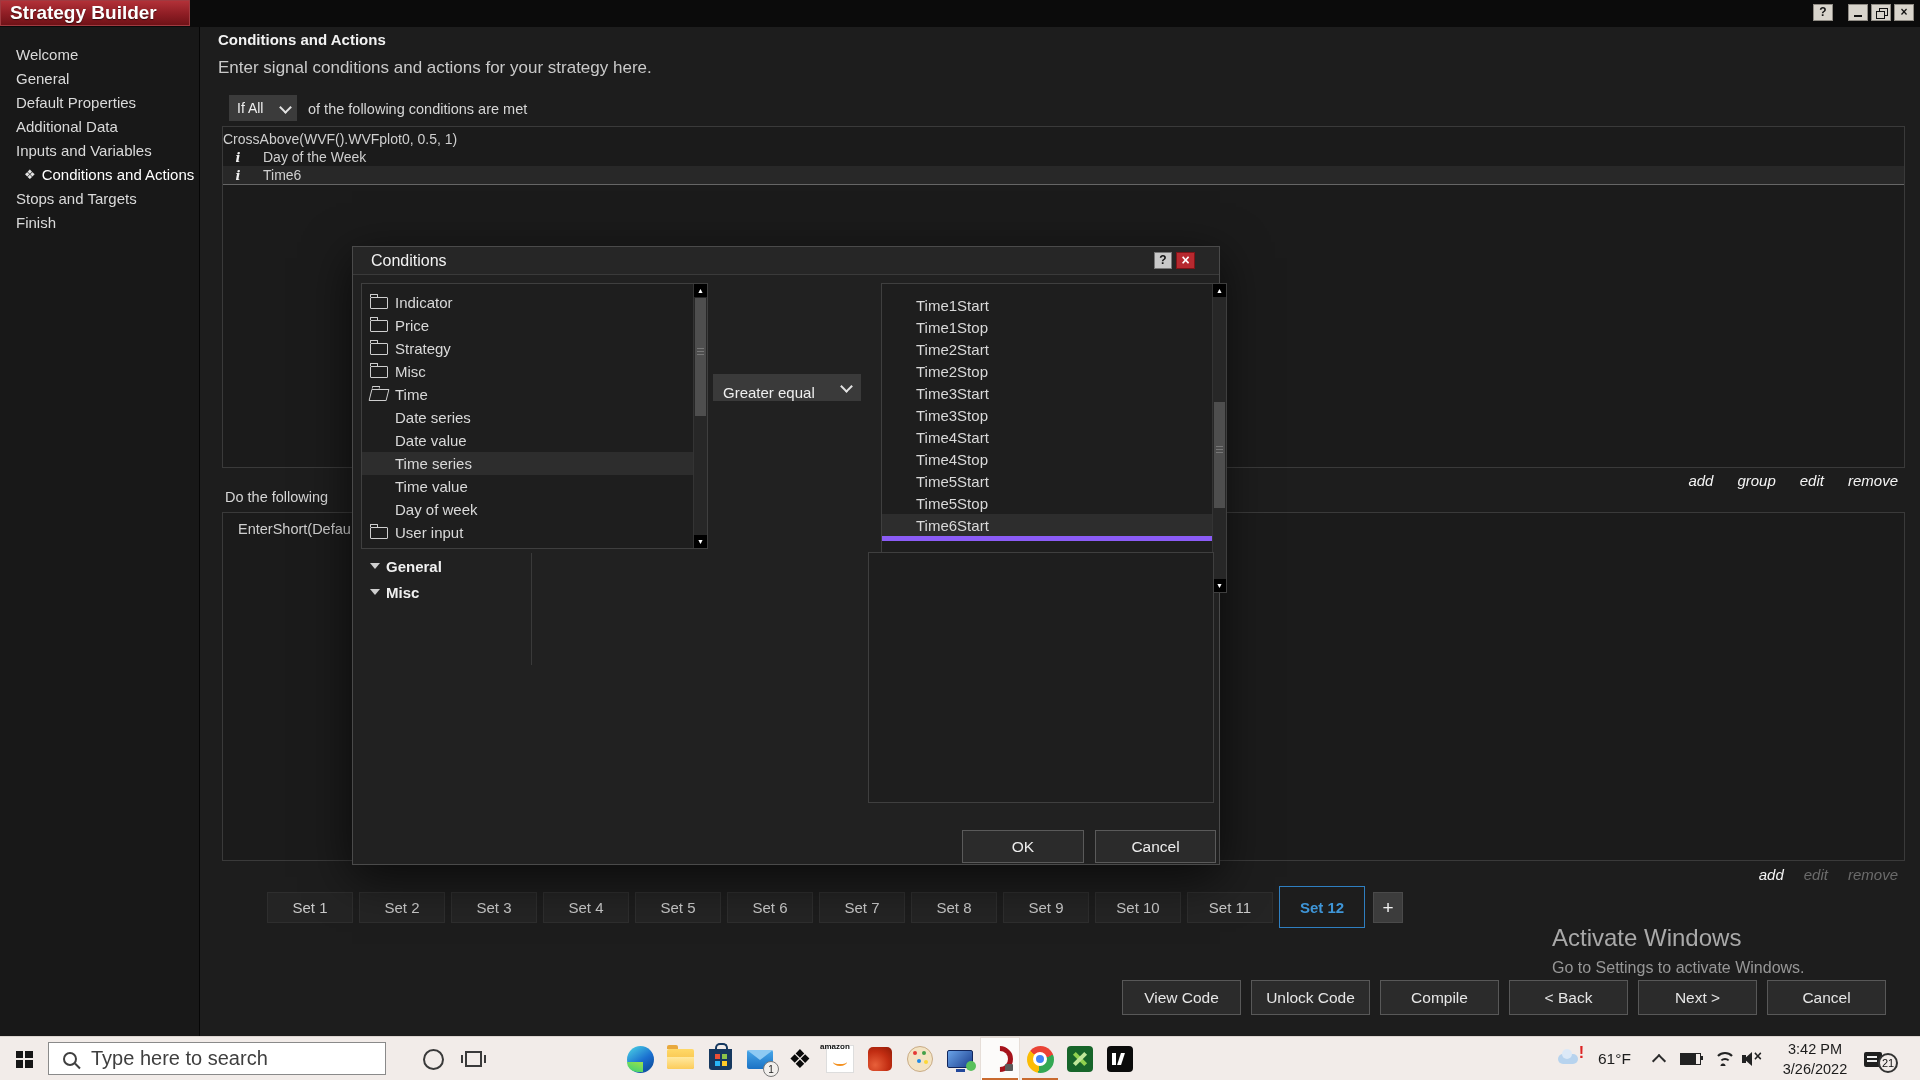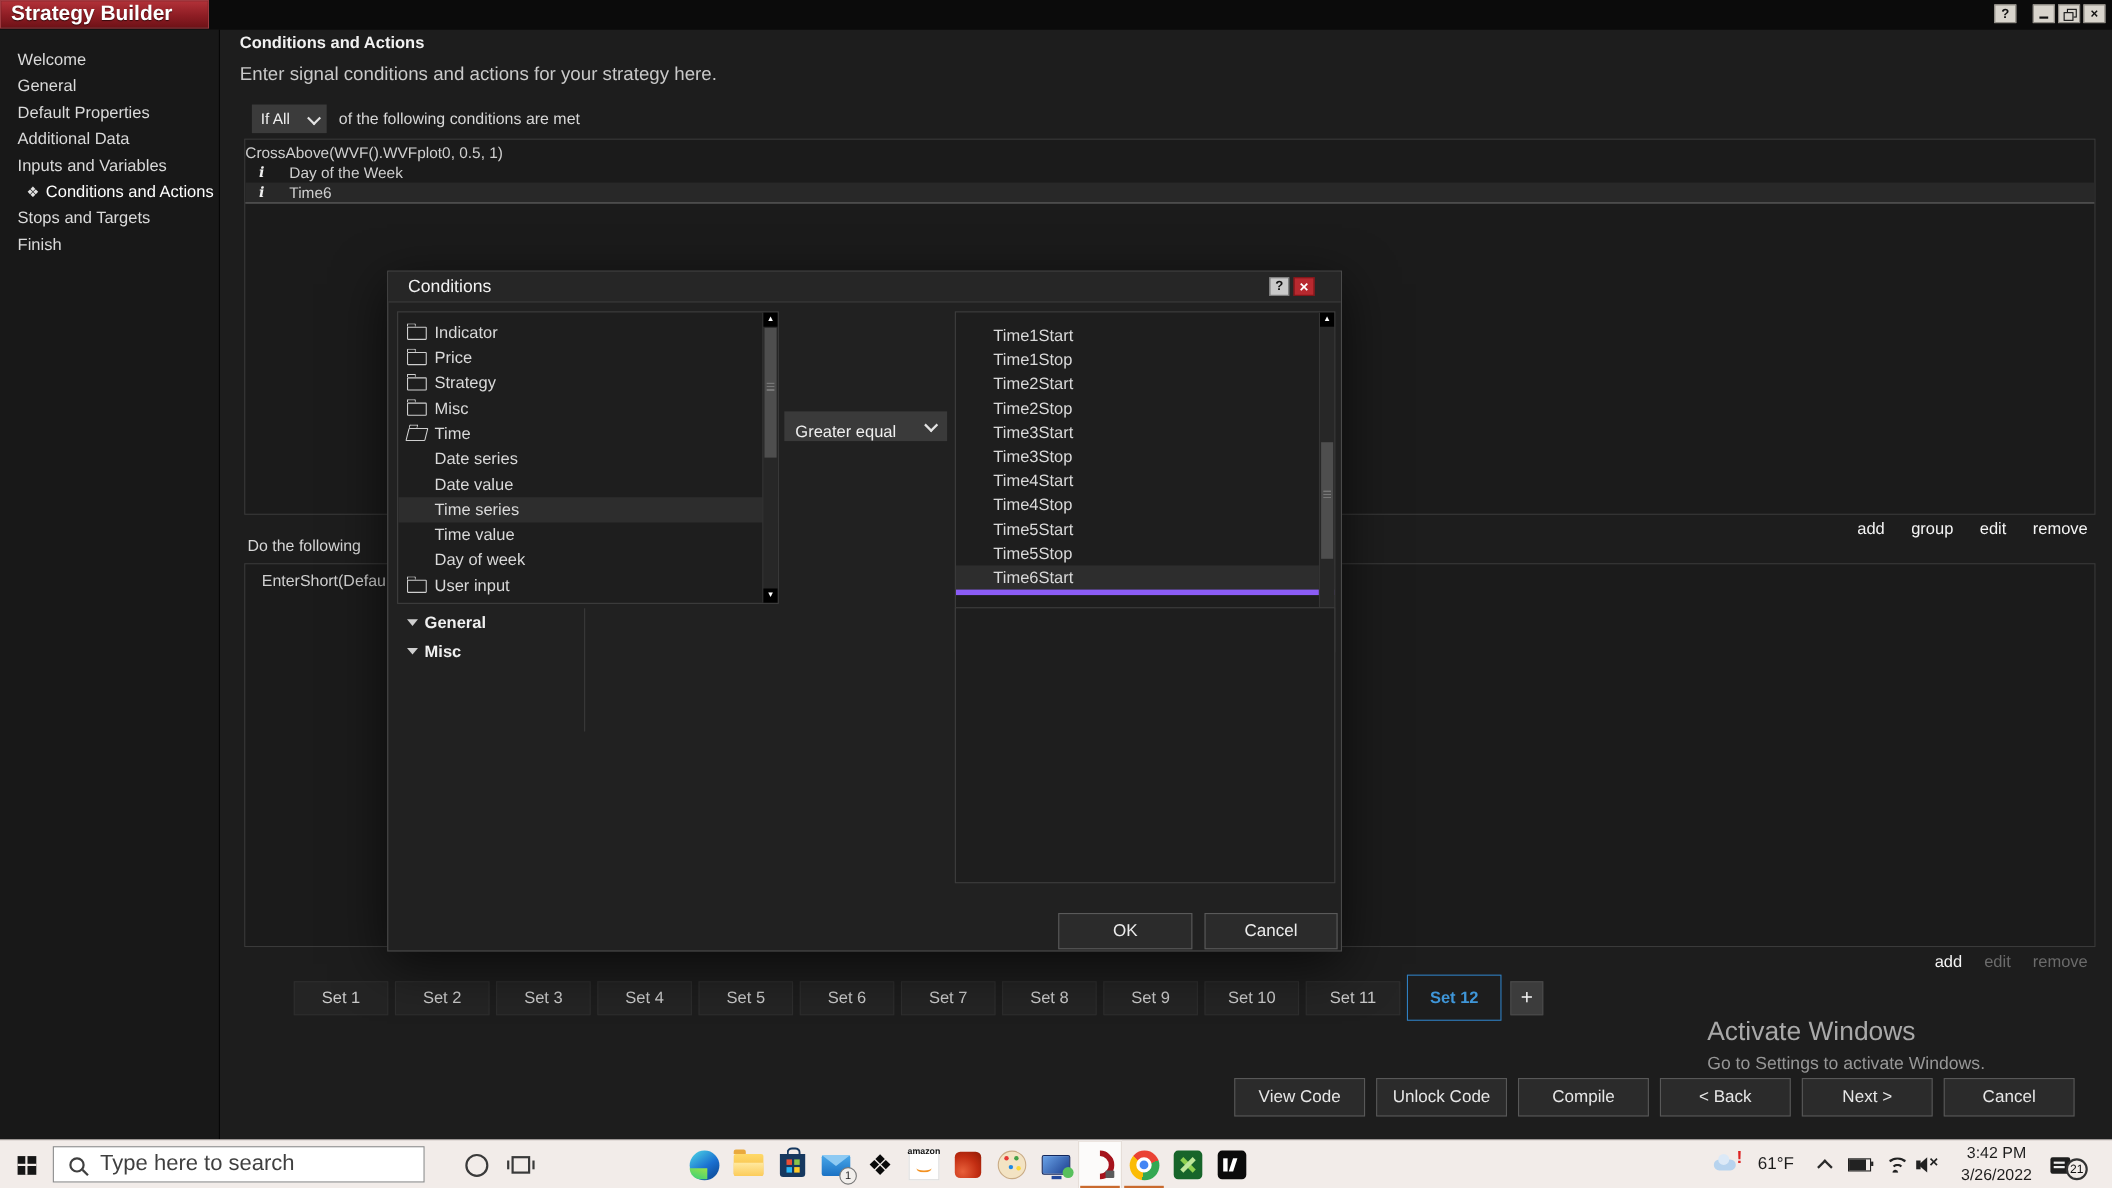--- a/index.html
+++ b/index.html
@@ -34,21 +34,21 @@
   .match-dd .chev{position:absolute;right:7px;top:8px}
   .chev{width:7px;height:7px;border-right:2px solid #e3e3e3;border-bottom:2px solid #e3e3e3;transform:rotate(45deg);display:inline-block}
   .match-suffix{position:absolute;left:308px;top:101px;font-size:14.5px;color:#d6d6d6}
   
   .cond-box{position:absolute;left:222px;top:126px;width:1683px;height:342px;background:#1b1b1b;
        border:1px solid #3a3a3a;box-sizing:border-box;padding-top:3px}
   .cond-row{height:18px;display:flex;align-items:center;font-size:14px;color:#cfcfcf}
   .cond-row .info{width:14px;margin-left:8px;margin-right:18px;text-align:center;
        font-family:"DejaVu Serif",serif;font-style:italic;font-weight:bold;font-size:13px;color:#f0f0f0}
   .cond-row.selected{background:#282828;border-bottom:1px solid #666}
-  .links{position:absolute;right:22px;display:flex;gap:24px;font-size:15px;color:#cfcfcf}
+  .links{position:absolute;right:22px;display:flex;gap:24px;font-style:italic;font-size:15px;color:#cfcfcf}
   .cond-links{top:472px}
   .act-links{top:866px;gap:20px}
   .links .enabled{color:#f5f5f5}
   .links .disabled{color:#6b6b6b}
   .do-label{position:absolute;left:225px;top:489px;font-size:14.5px;color:#d6d6d6}
   .act-box{position:absolute;left:222px;top:512px;width:1683px;height:349px;background:#1b1b1b;
        border:1px solid #3a3a3a;box-sizing:border-box;padding-top:6px}
   .act-row{height:20px;display:flex;align-items:center;font-size:14.5px;color:#cfcfcf;padding-left:15px}
   
   .tabs{position:absolute;left:267px;top:892px;display:flex;gap:6px;align-items:flex-start}
@@ -75,21 +75,21 @@
   .dlg-close{position:absolute;right:24px;top:5px;width:19px;height:17px;background:#b7292f;border:1px solid #7e1418;
        color:#fff;font-weight:bold;font-size:14px;text-align:center;line-height:14px;box-sizing:border-box}
   .listbox{position:absolute;background:#1e1e1e;border:1px solid #3f3f3f;box-sizing:border-box;overflow:hidden}
   .tree-box{left:8px;top:36px;width:347px;height:266px;padding-top:7px}
   .tree-row{height:23px;display:flex;align-items:center;font-size:15px;color:#d9d9d9}
   .ficon{width:16px;height:10px;border:1px solid #cfcfcf;border-radius:1px;margin-left:8px;margin-right:7px;position:relative;flex:none}
   .ficon::before{content:"";position:absolute;left:-1px;top:-4px;width:6px;height:2px;border:1px solid #cfcfcf;border-bottom:none;border-radius:1px 1px 0 0}
   .tree-row.leaf .ficon{visibility:hidden}
   .tree-row.open .ficon{transform:skewX(-14deg)}
   .tree-row.selected{background:#2d2d2d}
-  .val-box{left:515px;top:36px;width:346px;height:310px;padding-top:10px}
+  .val-box{left:528px;top:36px;width:346px;height:310px;padding-top:10px}
   .val-row{height:22px;display:flex;align-items:center;padding-left:34px;font-size:15px;color:#d9d9d9}
   .val-row.selected{background:#2d2d2d;border-bottom:5px solid #8b5cf6}
   
   .sbar{position:absolute;right:0;top:0;bottom:0;width:14px;background:#272727;border-left:1px solid #343434;box-sizing:border-box}
   .sb-btn{position:absolute;left:0;width:13px;height:13px;background:#000;color:#fff;font-size:7px;line-height:13px;text-align:center}
   .sb-up{top:0}.sb-down{bottom:0}
   .sb-thumb{position:absolute;left:1px;width:11px;background:#4e4e4e;
        background-image:linear-gradient(#777 1px,transparent 1px,transparent 3px,#777 3px,#777 4px,transparent 4px,transparent 6px,#777 6px,#777 7px,transparent 7px);
        background-size:7px 8px;background-position:center 45%;background-repeat:no-repeat}
   .tree-thumb{top:14px;height:118px}
@@ -146,21 +146,21 @@
   .store .app-glyph{width:23px;height:21px;background:#16385f;border-radius:0 0 3px 3px}
   .store .app-glyph::before{content:"";position:absolute;top:-6px;left:6px;width:9px;height:6px;border:2px solid #16385f;border-bottom:none;border-radius:5px 5px 0 0}
   .store .app-glyph::after{content:"";position:absolute;left:6px;top:5px;width:5px;height:5px;background:#e94f37;
        box-shadow:7px 0 0 #8bc34a,0 7px 0 #29b6f6,7px 7px 0 #ffca28}
   .mail .app-glyph{width:26px;height:19px;background:linear-gradient(180deg,#49a7e9,#1b72c4);border-radius:2px}
   .mail .app-glyph::before{content:"";position:absolute;left:0;top:0;border-left:13px solid transparent;border-right:13px solid transparent;border-top:10px solid #8ecaf3}
   .mail .badge{display:block;position:absolute;right:1px;bottom:4px;width:16px;height:16px;border-radius:50%;
        background:#f2efec;border:1px solid #777;color:#222;font-size:10px;line-height:16px;text-align:center;box-sizing:border-box}
   .tidal .app-glyph::before{content:"❖";font-size:26px;color:#0a0a0a;line-height:28px}
   .amazon .app-glyph{width:28px;height:28px;background:#fff;border:1px solid #ddd;box-sizing:border-box}
-  .amazon .icon-text{display:block;position:absolute;top:5px;left:0;right:0;text-align:center;font-size:8px;font-weight:bold;color:#111}
+  .amazon .icon-text{display:block;position:absolute;top:5px;left:0;right:0;font-size:8px;font-weight:bold;color:#111}
   .amazon .app-glyph::after{content:"";position:absolute;left:6px;bottom:6px;width:14px;height:6px;border-bottom:2px solid #f39121;border-radius:50%}
   .office .app-glyph{width:24px;height:24px;border-radius:5px;background:radial-gradient(circle at 30% 75%,#e8603a,#c22d12 55%,#8f1a05)}
   .paint .app-glyph{width:26px;height:26px;border-radius:50%;background:#f3e3c3;border:1px solid #c9ab85;box-sizing:border-box}
   .paint .app-glyph::before{content:"";position:absolute;left:5px;top:4px;width:4px;height:4px;border-radius:50%;background:#e53935;
        box-shadow:9px 0 0 #43a047,4px 8px 0 #1e88e5,11px 9px 0 #fdd835}
   .remotepc .app-glyph{width:26px;height:18px;background:linear-gradient(135deg,#6aa3e8,#1c3f8f);border:1px solid #12265c;border-radius:2px;box-sizing:border-box}
   .remotepc .app-glyph::after{content:"";position:absolute;left:8px;bottom:-5px;width:9px;height:3px;background:#23489c}
   .remotepc .app-glyph::before{content:"";position:absolute;right:-4px;bottom:-4px;width:10px;height:10px;border-radius:50%;background:#58c05c;z-index:1}
   .ninjatrader .app-glyph{width:26px;height:26px}
   .ninjatrader .app-glyph::before{content:"";position:absolute;inset:0;border-radius:50%;border:5px solid #a6131c;

